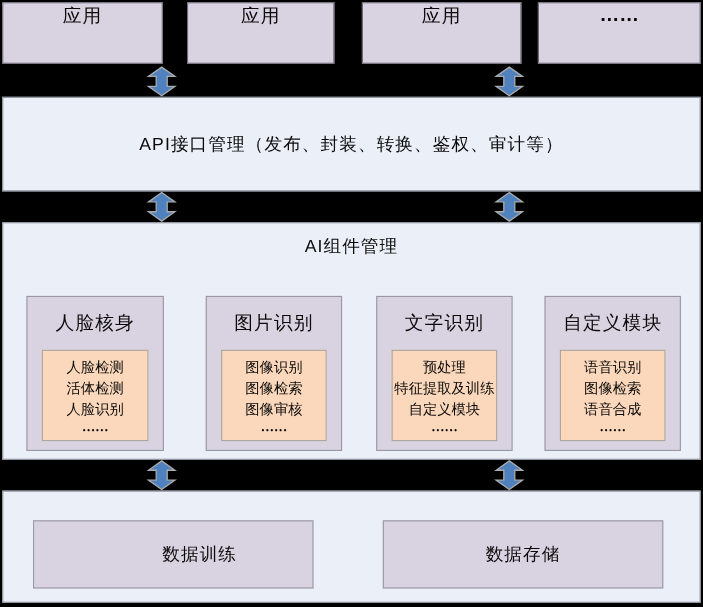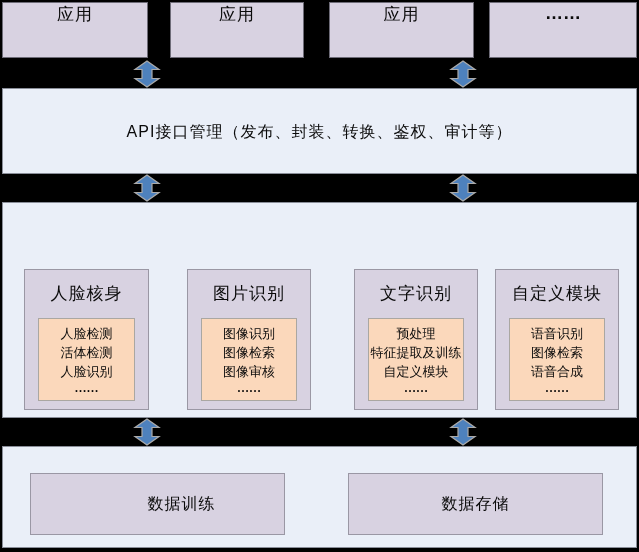--- a/index.html
+++ b/index.html
@@ -87,20 +87,21 @@
   </div>
 
   <svg class="arrow" style="left:133px;top:174px;" viewBox="0 0 28 28">
     <polygon points="14,1 26,9.5 19,9.5 19,18.5 26,18.5 14,27 2,18.5 9,18.5 9,9.5 2,9.5" fill="#4E81BD" stroke="#ABABAB" stroke-width="1.2"></polygon>
   </svg>
   <svg class="arrow" style="left:449px;top:174px;" viewBox="0 0 28 28">
     <polygon points="14,1 26,9.5 19,9.5 19,18.5 26,18.5 14,27 2,18.5 9,18.5 9,9.5 2,9.5" fill="#4E81BD" stroke="#ABABAB" stroke-width="1.2"></polygon>
   </svg>
 
   <div class="abs section ai-section">
+    <div class="ai-title">AI组件管理</div>
 
     <div class="module" style="left:21px;width:125px;">
       <div class="module-title">人脸核身</div>
       <div class="module-items">
         <div>人脸检测</div>
         <div>活体检测</div>
         <div>人脸识别</div>
         <div class="item-dots">……</div>
       </div>
     </div>
@@ -108,21 +109,21 @@
     <div class="module" style="left:184px;width:124px;">
       <div class="module-title">图片识别</div>
       <div class="module-items">
         <div>图像识别</div>
         <div>图像检索</div>
         <div>图像审核</div>
         <div class="item-dots">……</div>
       </div>
     </div>
 
-    <div class="module" style="left:339px;width:124px;margin-left:12px;">
+    <div class="module" style="left:339px;width:124px;">
       <div class="module-title">文字识别</div>
       <div class="module-items">
         <div>预处理</div>
         <div>特征提取及训练</div>
         <div>自定义模块</div>
         <div class="item-dots">……</div>
       </div>
     </div>
 
     <div class="module" style="left:492px;width:124px;">

